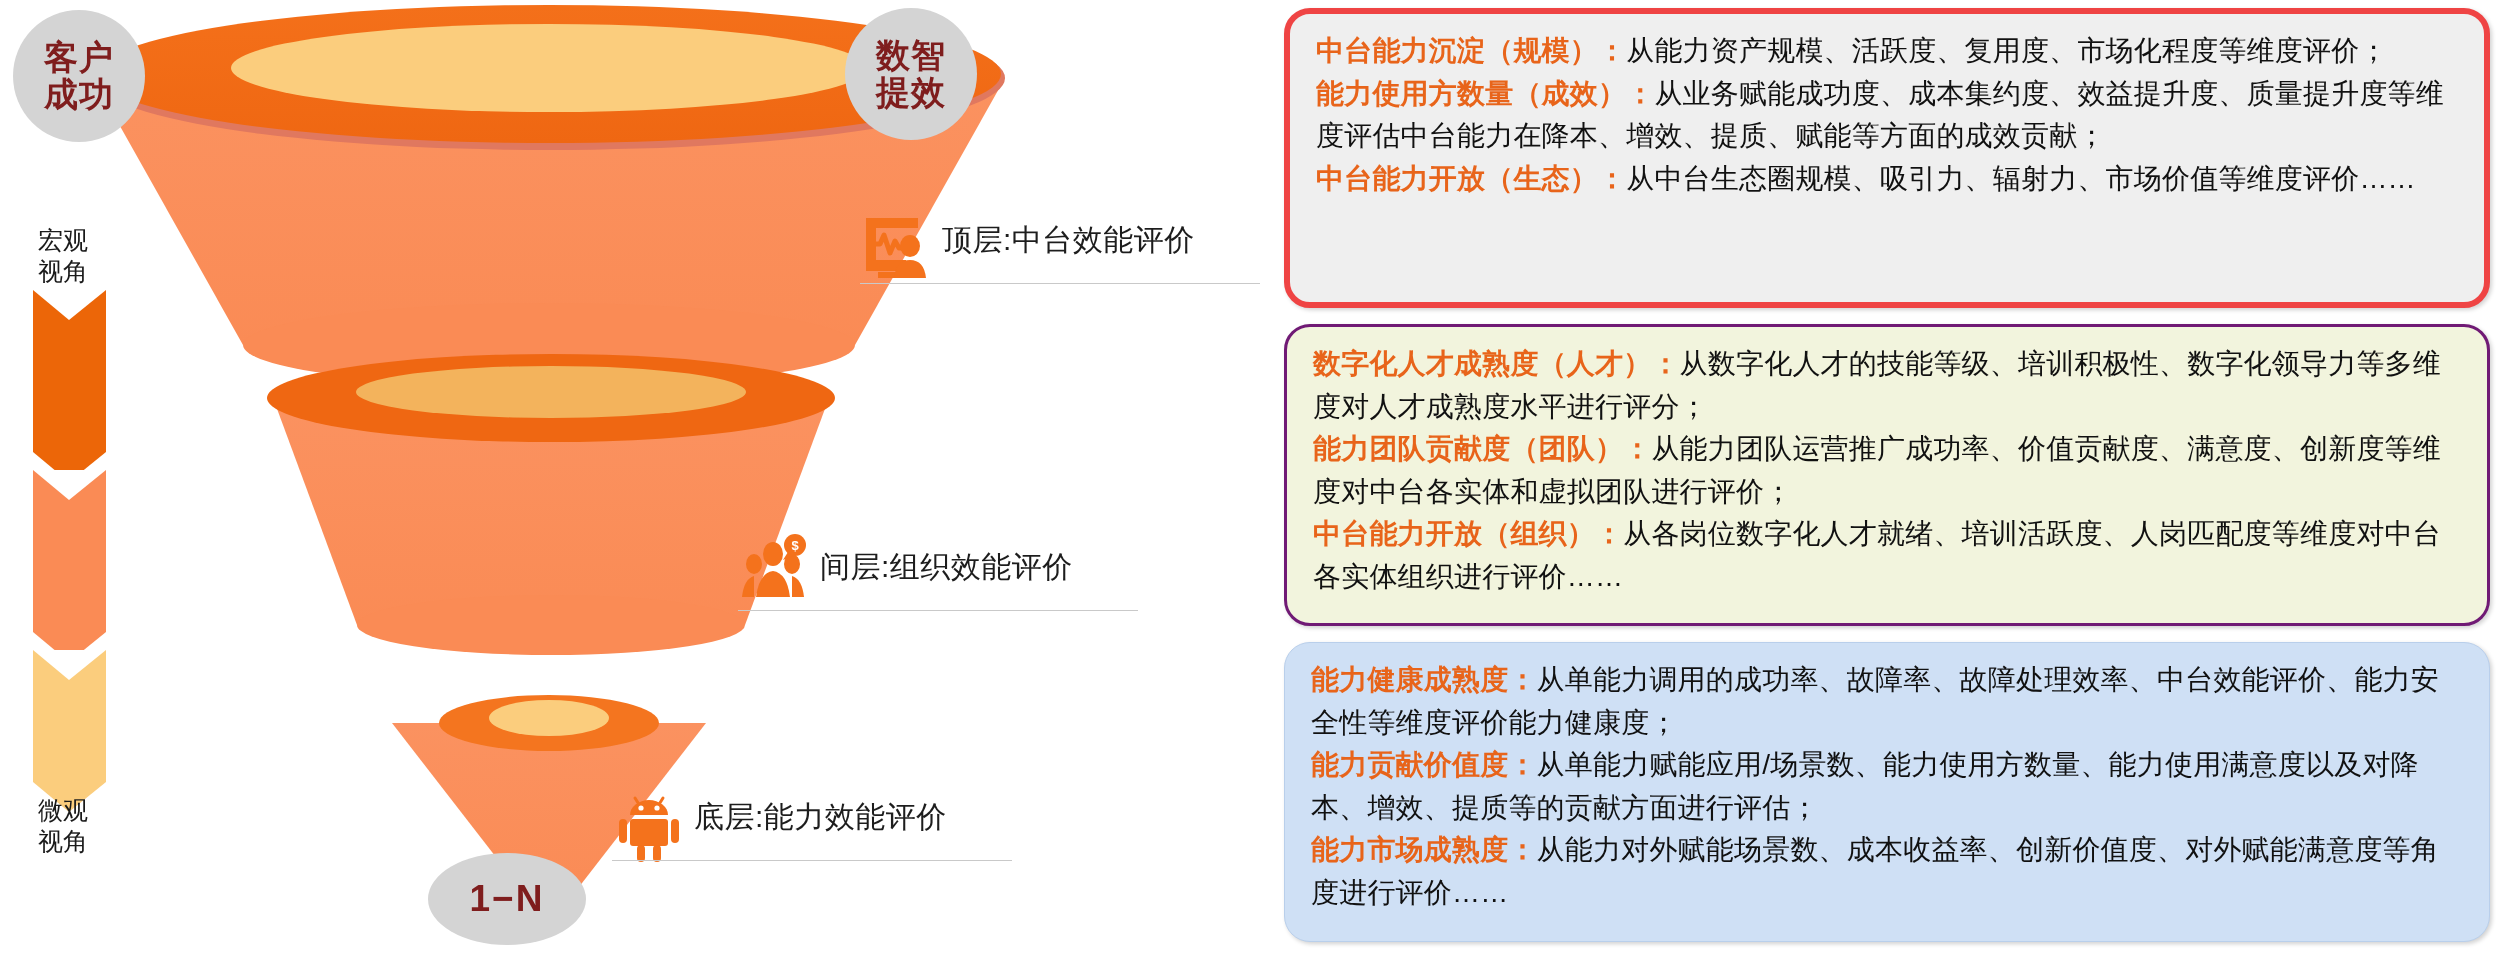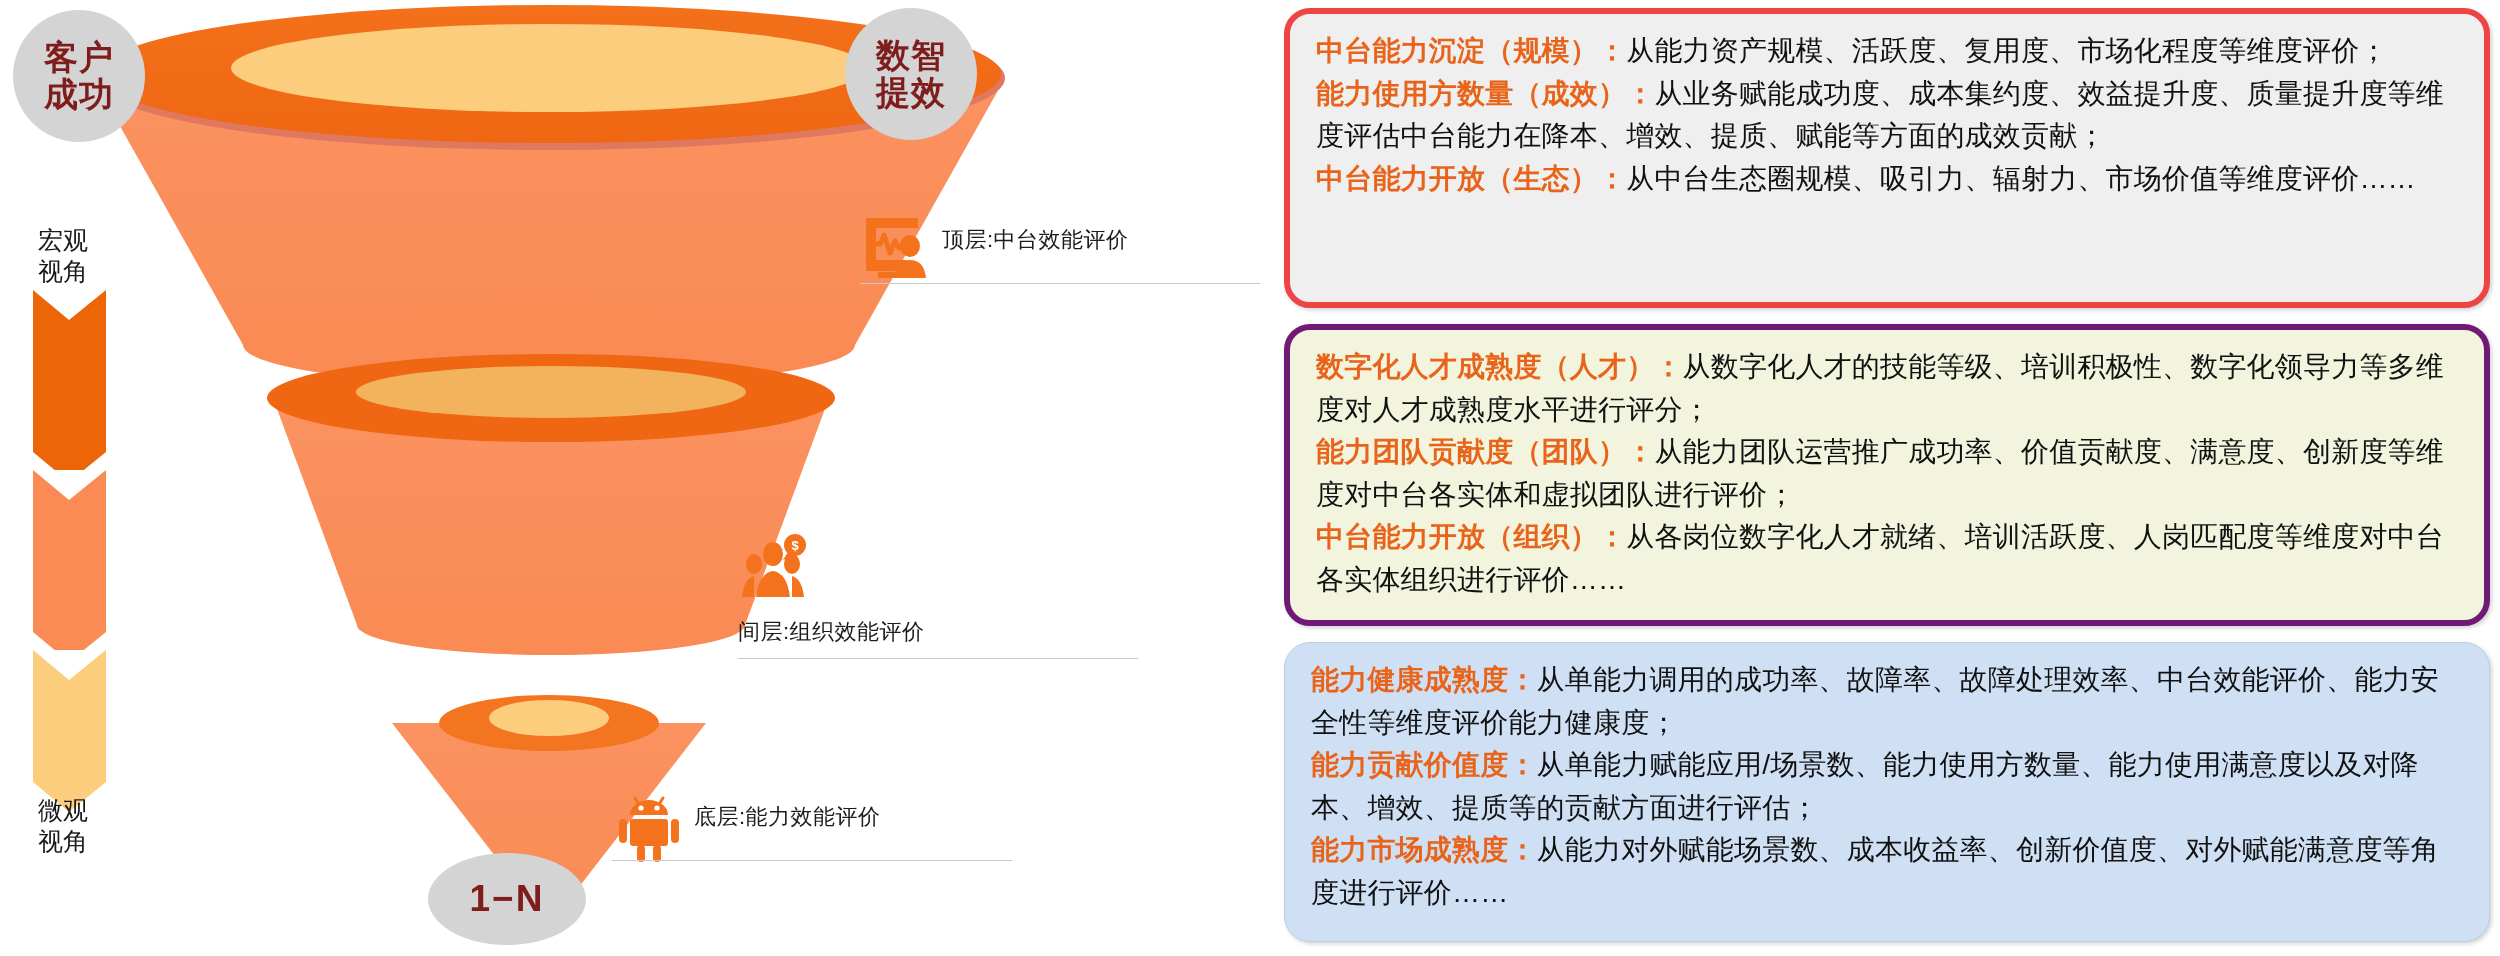--- a/index.html
+++ b/index.html
@@ -29,44 +29,44 @@
   
   .view-label{
     position:absolute;color:#1a1a1a;font-size:25px;line-height:1.22;
     text-align:center;width:90px;
   }
   .view-label.macro{left:18px;top:225px;}
   .view-label.micro{left:18px;top:795px;}
 
   
   .layer-cap{position:absolute;display:flex;align-items:center;gap:18px;}
-  .layer-cap .cap-text{font-size:22px;color:#1d1d1d;white-space:nowrap;letter-spacing:.5px;}
+  .layer-cap .cap-text{font-size:30px;color:#1d1d1d;white-space:nowrap;letter-spacing:.5px;}
   .layer-cap .cap-icon{width:64px;height:64px;flex:0 0 64px;}
   .layer-cap .rule{
     position:absolute;left:0;bottom:-12px;height:1px;background:#c9c9c9;
   }
   .cap-top{left:860px;top:208px;}
   .cap-top .rule{width:400px;}
-  .cap-mid{left:738px;top:535px;flex-direction:column;}
+  .cap-mid{left:738px;top:535px;}
   .cap-mid .rule{width:400px;}
   .cap-bot{left:612px;top:785px;align-items:center;}
   .cap-bot .rule{width:400px;}
 
   
   .notes{position:absolute;left:1284px;top:8px;width:1206px;height:940px;}
   .note{
     border-radius:26px;
     padding:16px 26px 18px 26px;
     box-sizing:border-box;
     box-shadow:2px 2px 4px rgba(0,0,0,.18);
     font-size:28px;line-height:1.52;color:#111;
     letter-spacing:.2px;
   }
   .note.n1{background:#efefef;border:6px solid #ef4444;height:300px;}
-  .note.n2{background:#f2f4dd;border:6px solid #701a75;height:302px;margin-top:16px;}
+  .note.n2{background:#f2f4dd;border:3px solid #701a75;height:302px;margin-top:16px;}
   .note.n3{background:#cfe0f5;border:1px solid #b9cfeb;height:300px;margin-top:16px;}
   .note p{margin:0;}
   .note .hd{color:#e8641a;font-weight:bold;}
 </style>
 </head>
 <body>
 
 <div id="root">
 
   <div class="funnel-pane">

